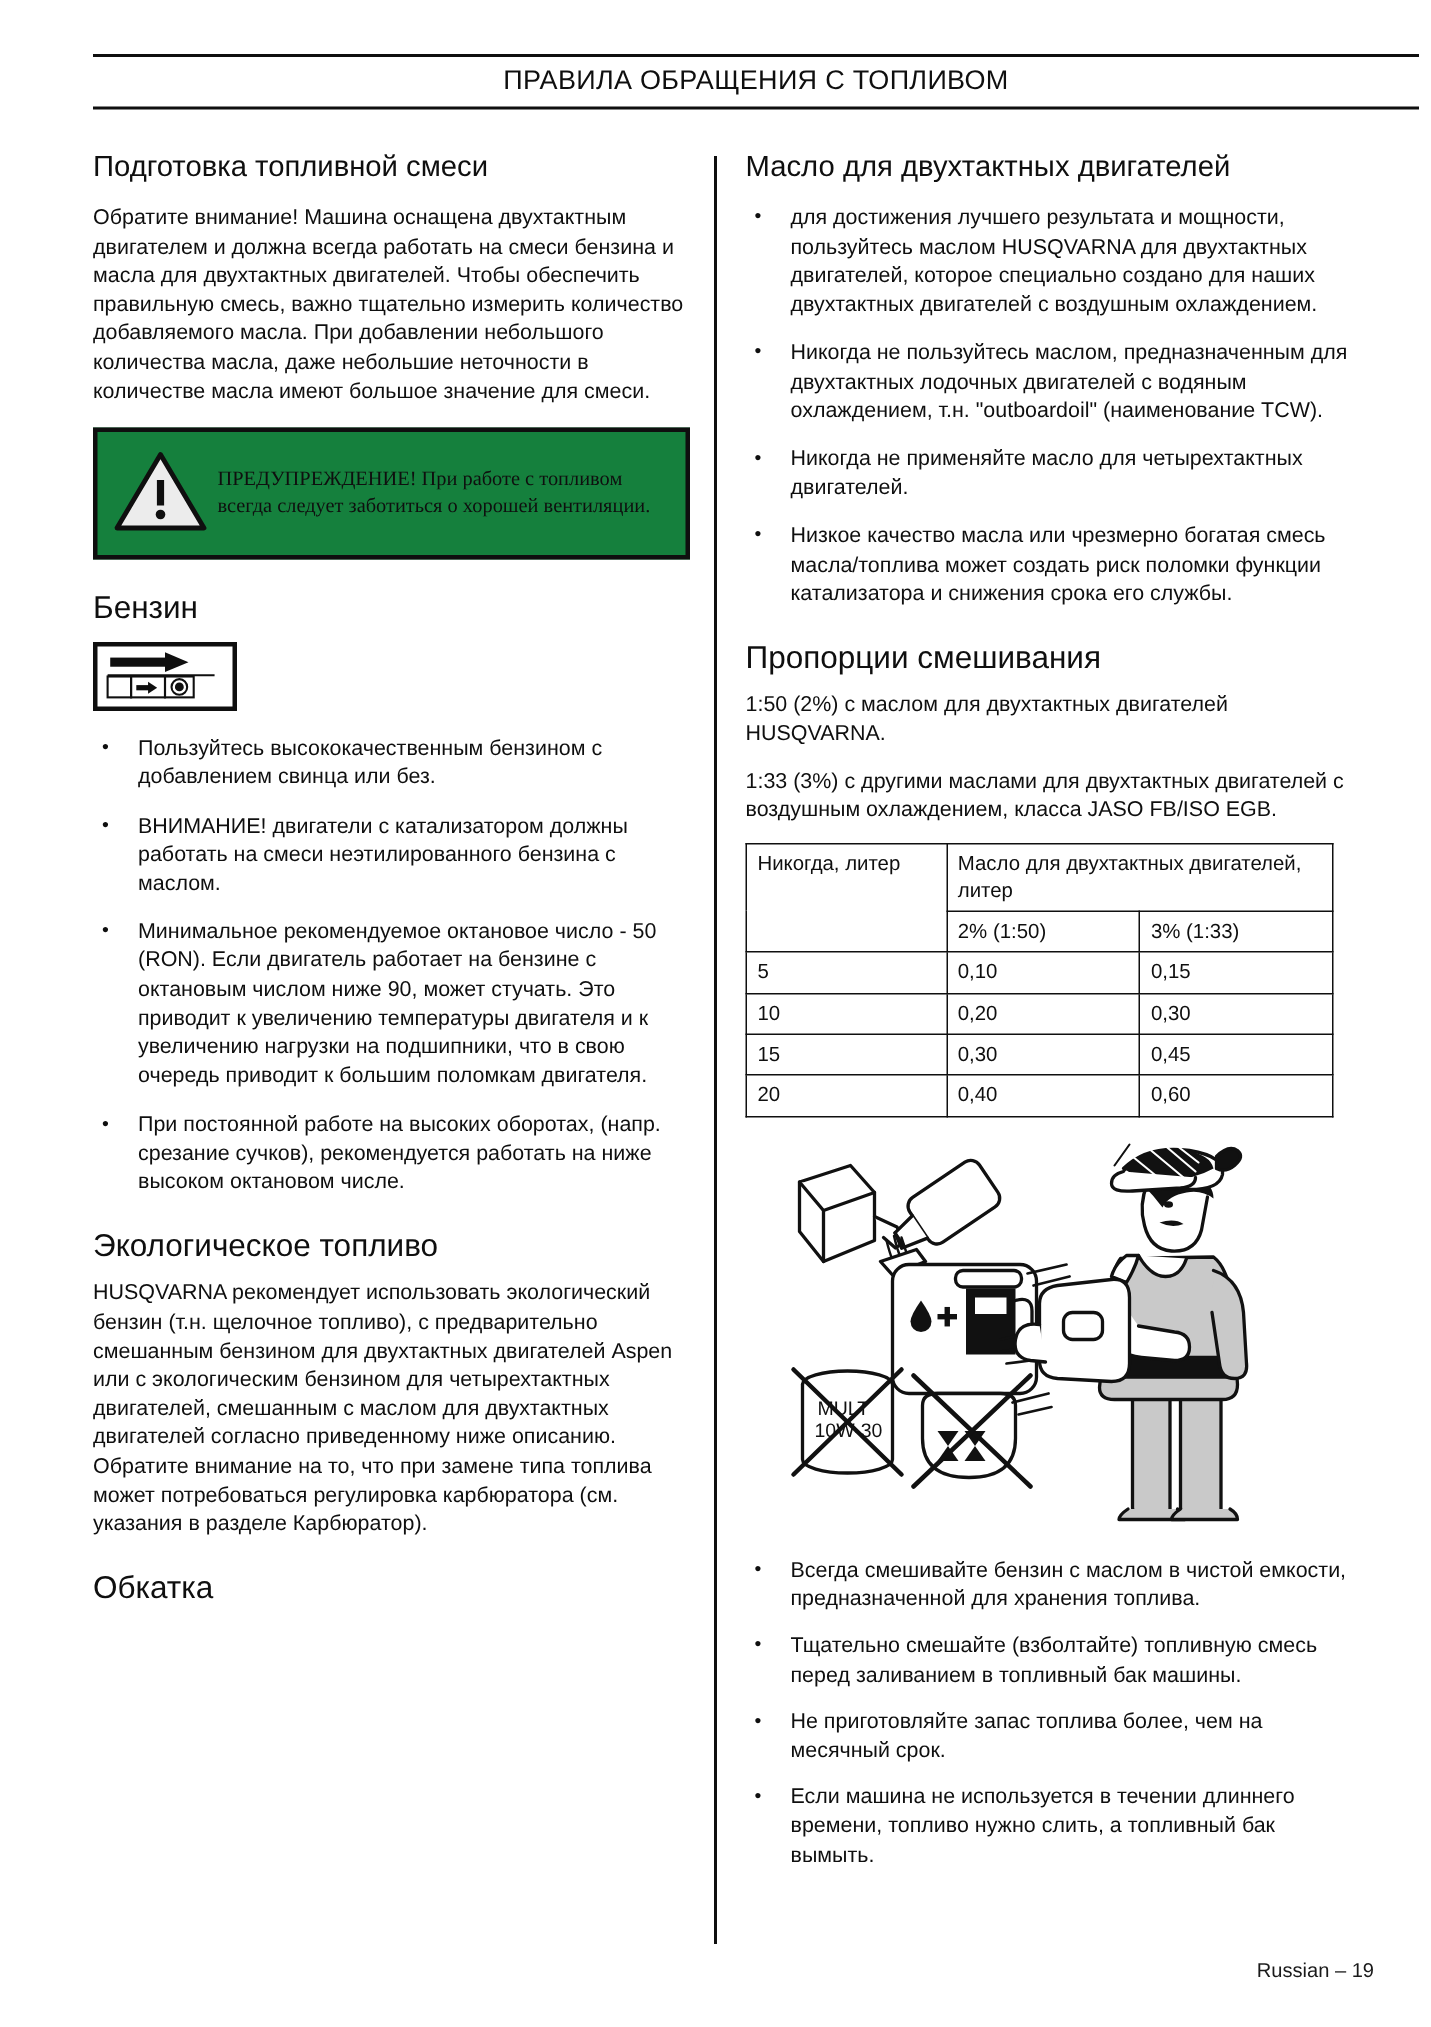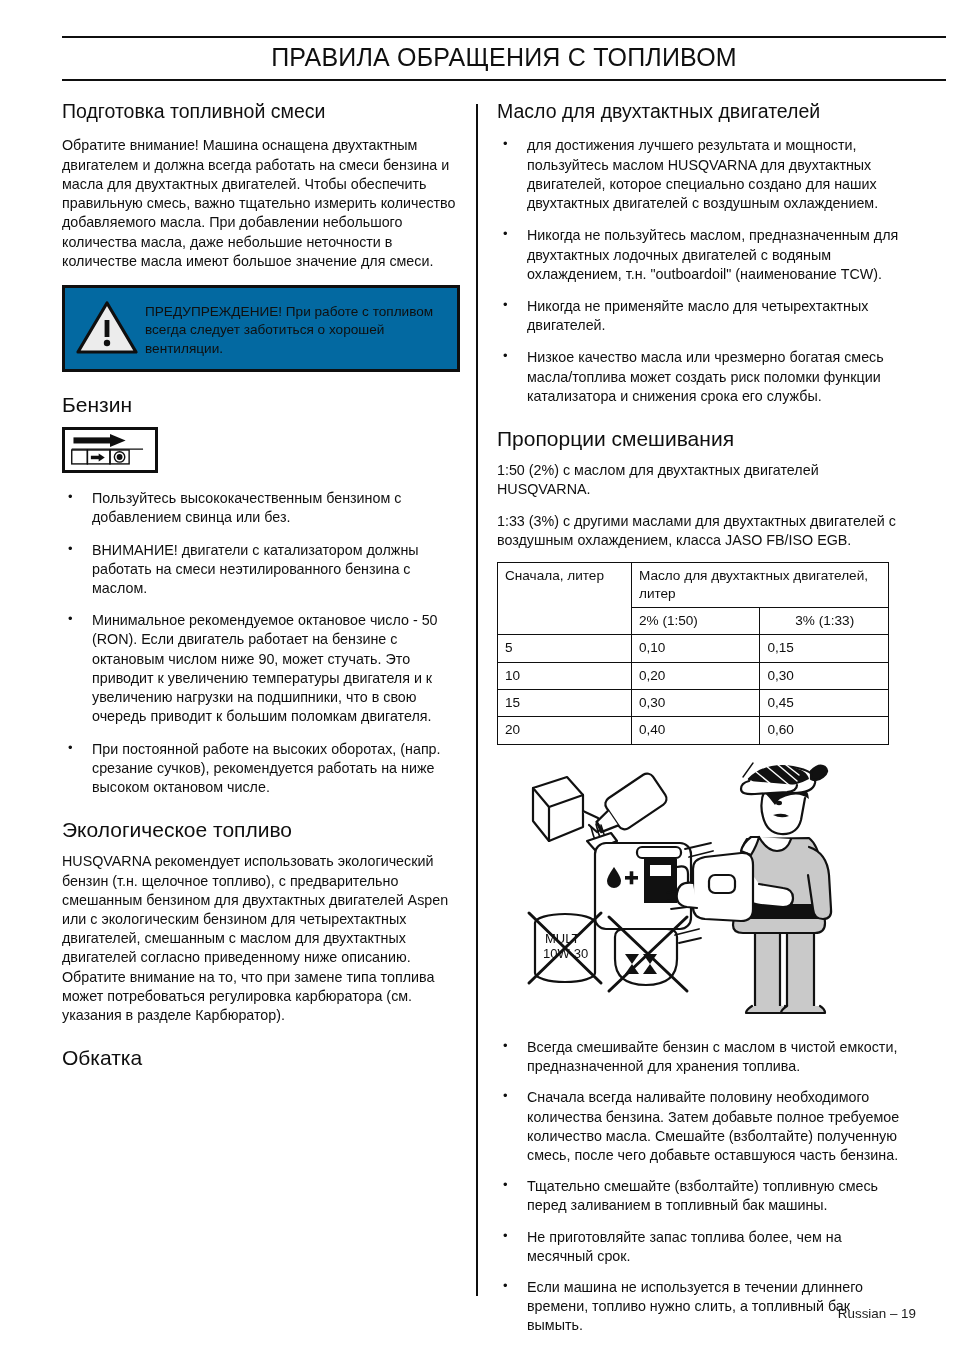--- a/index.html
+++ b/index.html
@@ -35,21 +35,21 @@
     width: 100%;
   }
   .header .rule-bot {
     height: 2px;
     background: #0f0f0f;
     width: 100%;
   }
   .header h1 {
     margin: 0;
     padding: 6px 0 8px 0;
-    font-size: 25px;
+    font-size: 18px;
     font-weight: normal;
     letter-spacing: 0.2px;
     text-align: center;
     line-height: 1.08;
   }
 
   
   .col {
     position: absolute;
     top: 100px;
@@ -100,27 +100,28 @@
     position: absolute;
     left: 6px;
     top: -1px;
     font-size: 13px;
   }
   ul.bullets.tight li { margin-bottom: 12px; }
 
   
   .warnbox {
     border: 3px solid #0f0f0f;
-    background: #0369a1;
+    background: #15803d;
     padding: 9px 10px 10px 10px;
     display: flex;
-    align-items: flex-end;
+    align-items: center;
     margin: 14px 0 4px 0;
     box-sizing: border-box;
     width: 398px;
+    font-family: Liberation Serif, serif;
   }
   .warnbox .tri {
     flex: 0 0 auto;
     width: 64px;
     margin-right: 6px;
     margin-top: 2px;
   }
   .warnbox .wtext {
     font-size: 13.6px;
     line-height: 1.38;
@@ -147,21 +148,21 @@
   table.mixtable td, table.mixtable th {
     border: 1.6px solid #0f0f0f;
     padding: 4px 6px 5px 7px;
     text-align: left;
     font-weight: normal;
     line-height: 1.28;
     vertical-align: top;
   }
   table.mixtable .c1 { width: 132px; }
   table.mixtable .c2 { width: 130px; }
-  table.mixtable .c3 { width: 130px; text-align: center; }
+  table.mixtable .c3 { width: 130px; }
 
   
   .illus {
     margin: 10px 0 18px 0;
     width: 412px;
     height: 265px;
   }
 
   
   .footer {
@@ -250,21 +251,21 @@
       <li>Низкое качество масла или чрезмерно богатая смесь масла/топлива может создать риск поломки функции катализатора и снижения срока его службы.</li>
     </ul>
 
     <h3 class="sub">Пропорции смешивания</h3>
     <p class="para">1:50 (2%) с маслом для двухтактных двигателей HUSQVARNA.</p>
     <p class="para">1:33 (3%) с другими маслами для двухтактных двигателей с воздушным охлаждением, класса JASO FB/ISO EGB.</p>
 
     <table class="mixtable">
       <tbody>
         <tr>
-          <th class="c1" rowspan="2">Сначала, литер</th>
+          <th class="c1" rowspan="2">Никогда, литер</th>
           <th colspan="2">Масло для двухтактных двигателей, литер</th>
         </tr>
         <tr>
           <td class="c2">2% (1:50)</td>
           <td class="c3">3% (1:33)</td>
         </tr>
         <tr>
           <td>5</td>
           <td>0,10</td>
           <td>0,15</td>
@@ -405,21 +406,20 @@
             </g>
             <path d="M252 26 q-8 2 -8 8 q0 6 14 5 l32 -2 q10 -1 10 -7" fill="#fff" stroke="#111"></path>
             <path d="M314 16 q8 -8 14 -4 q5 4 -2 10 q-6 5 -12 2 Z" fill="#111" stroke="#111"></path>
           </g>
         </g>
       </svg>
     </div>
 
     <ul class="bullets tight">
       <li>Всегда смешивайте бензин с маслом в чистой емкости, предназначенной для хранения топлива.</li>
-      <li>Сначала всегда наливайте половину необходимого количества бензина. Затем добавьте полное требуемое количество масла. Смешайте (взболтайте) полученную смесь, после чего добавьте оставшуюся часть бензина.</li>
       <li>Тщательно смешайте (взболтайте) топливную смесь перед заливанием в топливный бак машины.</li>
       <li>Не приготовляйте запас топлива более, чем на месячный срок.</li>
       <li>Если машина не используется в течении длиннего времени, топливо нужно слить, а топливный бак вымыть.</li>
     </ul>
 
   </div>
 
   <div class="footer">Russian – 19</div>
 
 </div>

